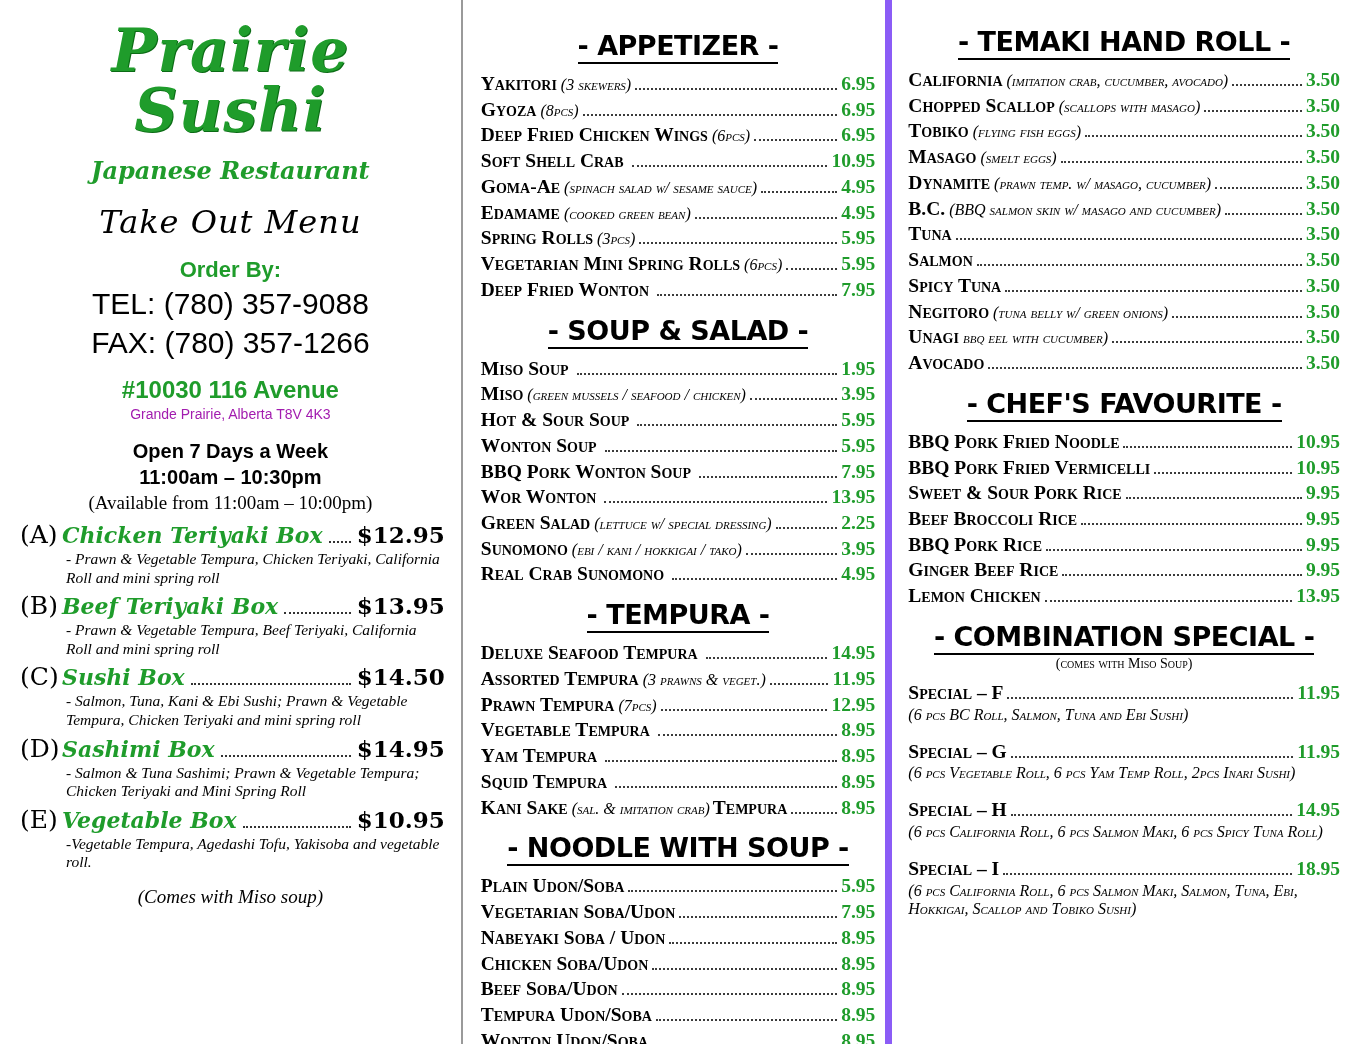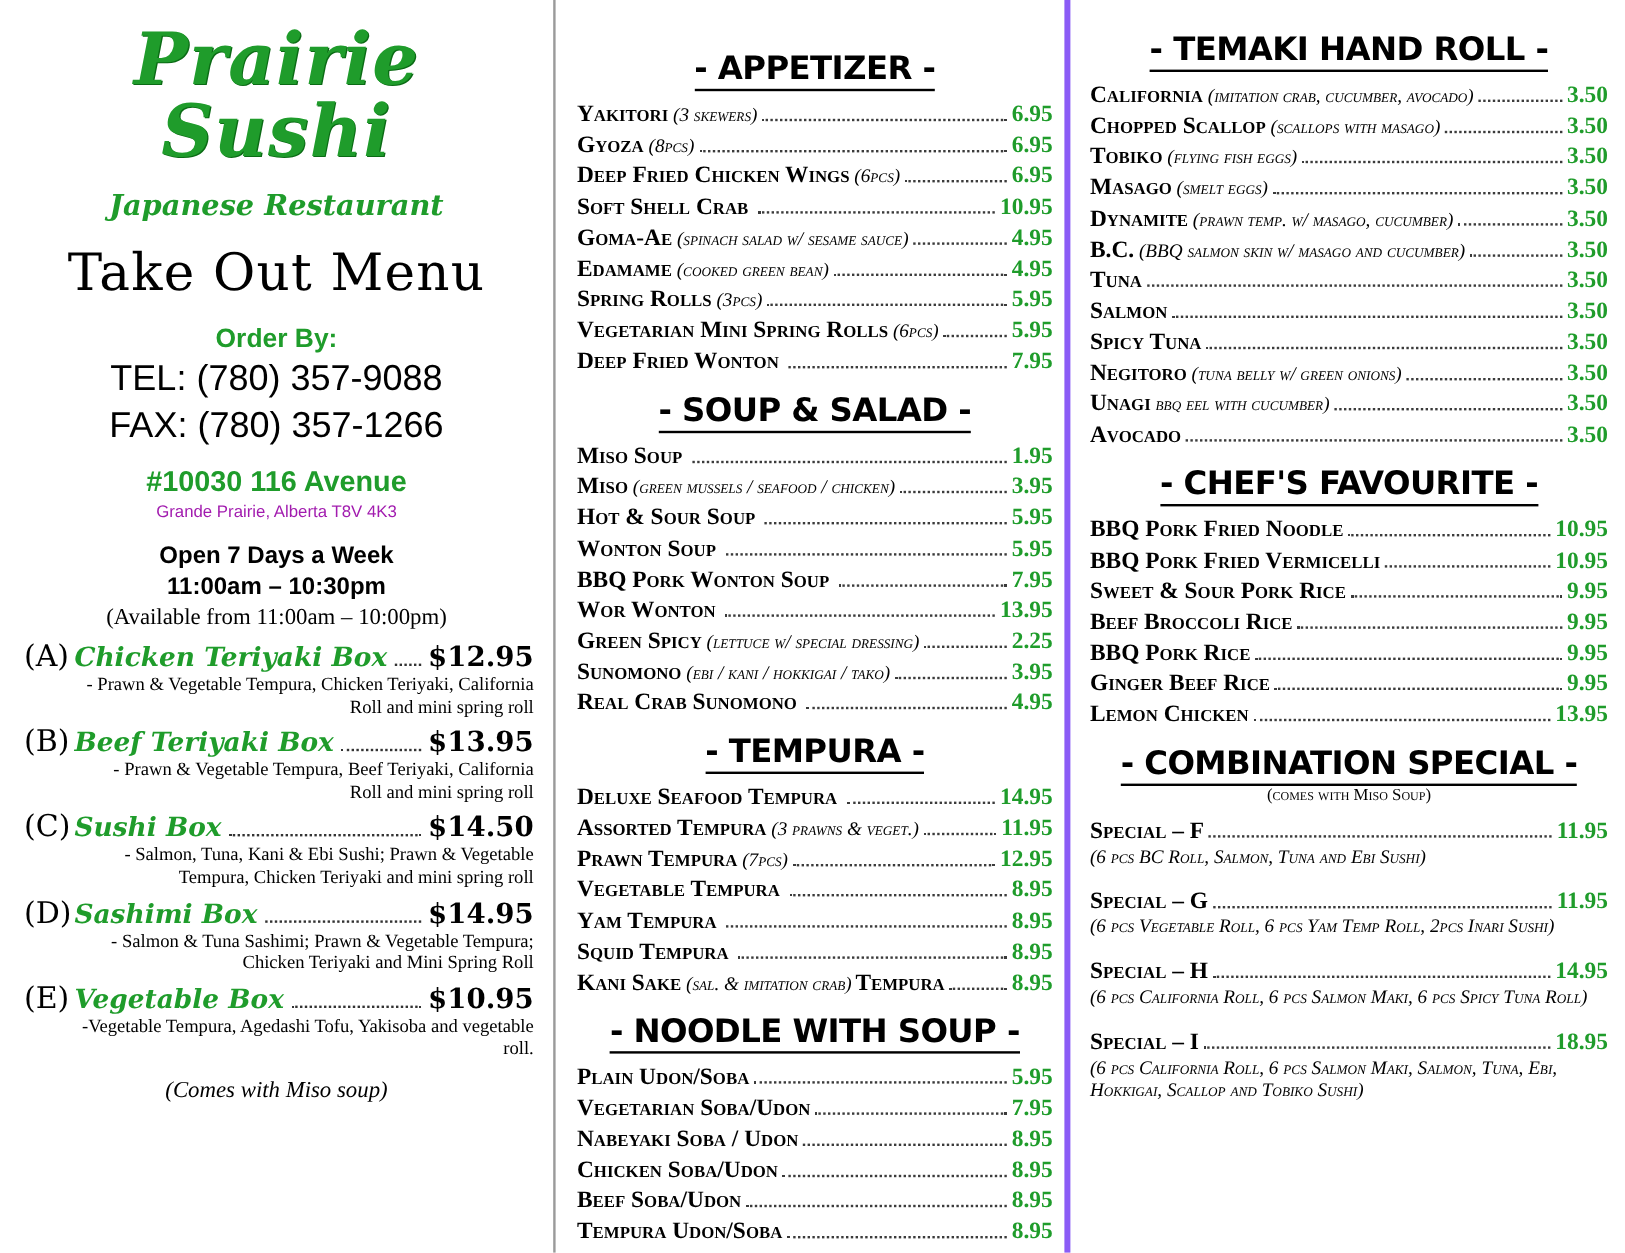--- a/index.html
+++ b/index.html
@@ -9,21 +9,21 @@
     background: #ffffff;
     font-family: "Liberation Serif", serif;
     color: #000;
     overflow: hidden;
   }
   .page { display: flex; width: 1354px; height: 1044px; }
 
   
   .col { position: relative; }
   .col-left  { width: 470px; padding: 14px 16px 0 16px; }
-  .col-mid   { width: 440px; padding: 30px 10px 0 18px; border-left: 2px solid #9a9a9a; border-right: 5px solid #8b5cf6; }
+  .col-mid   { width: 440px; padding: 18px 10px 0 18px; border-left: 2px solid #9a9a9a; border-right: 7px solid #8b5cf6; }
   .col-right { width: 471px; padding: 14px 14px 0 16px; }
 
   
   .brand {
     font-family: "DejaVu Serif", serif;
     font-style: italic;
     font-weight: bold;
     color: #1f9c2b;
     font-size: 60px;
     letter-spacing: 1px;
@@ -36,21 +36,22 @@
     font-family: "DejaVu Serif", serif;
     font-style: italic;
     font-weight: bold;
     color: #1f9c2b;
     font-size: 24px;
     text-align: center;
     margin-top: 16px;
   }
   .takeout {
     font-family: "DejaVu Serif", serif;
-    font-size: 43px;
+    font-style: italic;
+    font-size: 32px;
     text-align: center;
     margin-top: 18px;
     letter-spacing: 1px;
   }
   .order-by {
     font-family: "Liberation Sans", sans-serif;
     font-weight: bold;
     color: #1f9c2b;
     font-size: 22px;
     text-align: center;
@@ -129,25 +130,25 @@
     height: 12px;
   }
   .boxprice {
     font-family: "DejaVu Serif", serif;
     font-weight: bold;
     font-size: 23px;
     white-space: nowrap;
   }
   .boxdesc {
     font-family: "Liberation Serif", serif;
+    font-style: italic;
     font-size: 15.5px;
     line-height: 1.2;
     padding-left: 50px;
     margin-top: 1px;
-    text-align: right;
   }
   .comes-with {
     font-style: italic;
     font-size: 19px;
     text-align: center;
     margin-top: 14px;
   }
 
   
   .sec-head {
@@ -378,21 +379,21 @@
           <span class="mdots"></span>
           <span class="mprice">7.95</span>
         </div>
       <div class="mrow">
           <span class="mname">Wor Wonton</span>
           <span class="mdesc"></span>
           <span class="mdots"></span>
           <span class="mprice">13.95</span>
         </div>
       <div class="mrow">
-          <span class="mname">Green Spicy</span>
+          <span class="mname">Green Salad</span>
           <span class="mdesc">(lettuce w/ special dressing)</span>
           <span class="mdots"></span>
           <span class="mprice">2.25</span>
         </div>
       <div class="mrow">
           <span class="mname">Sunomono</span>
           <span class="mdesc">(ebi / kani / hokkigai / tako)</span>
           <span class="mdots"></span>
           <span class="mprice">3.95</span>
         </div>

